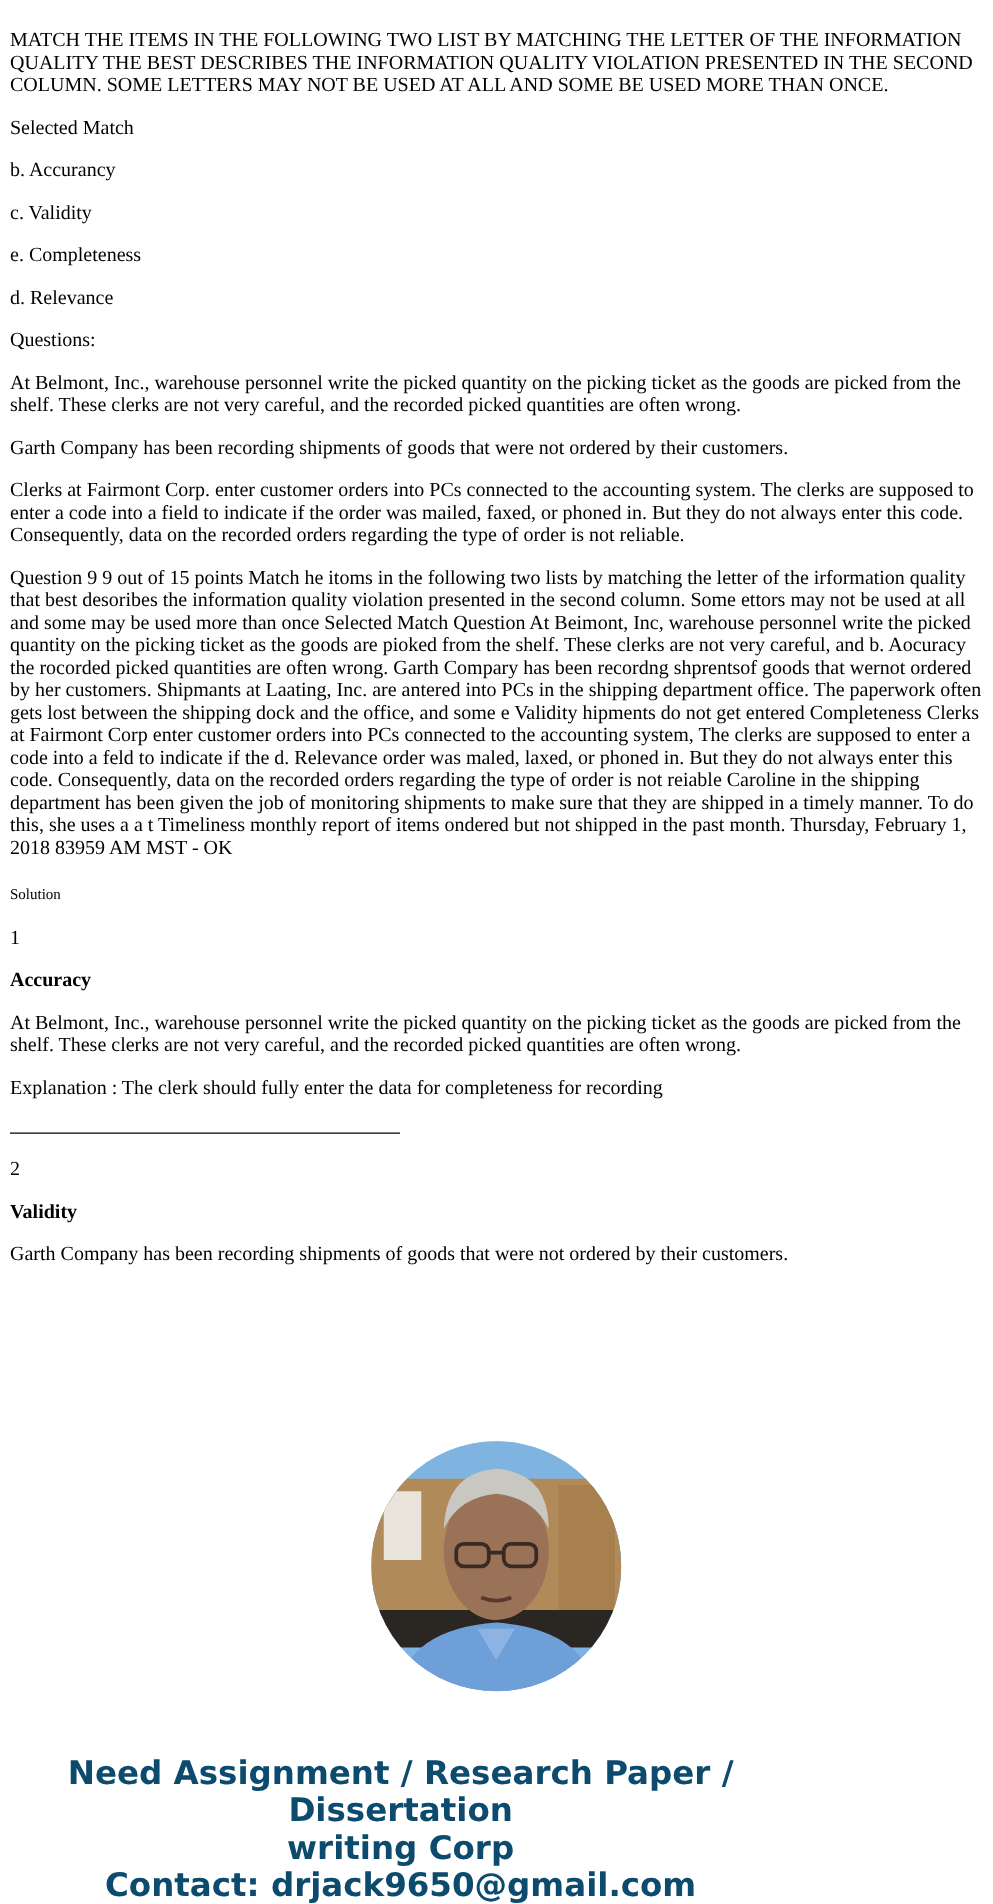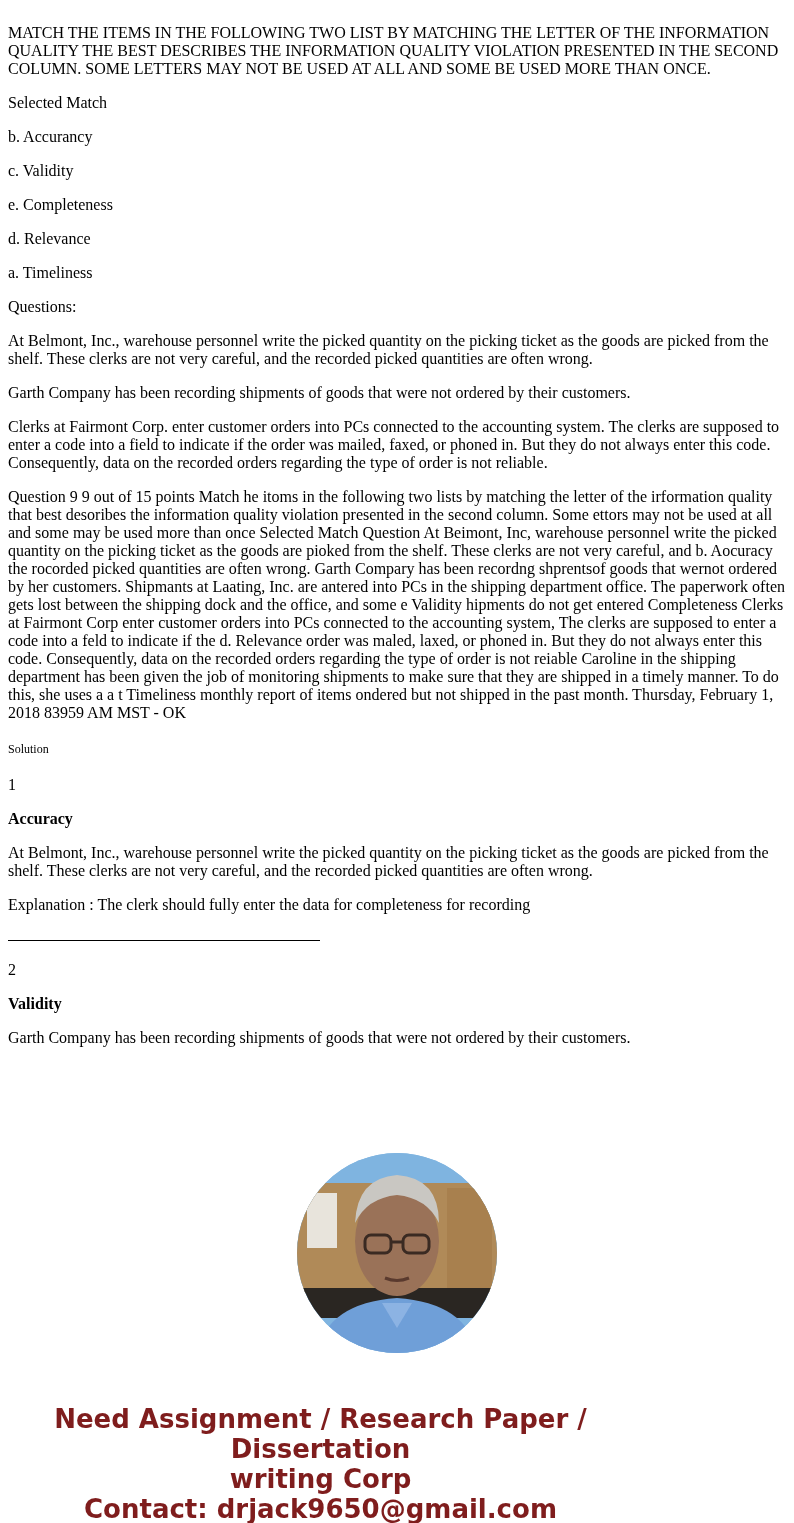--- a/index.html
+++ b/index.html
@@ -54,35 +54,34 @@
     .promo {
       position: absolute;
       left: 0;
       top: 1404px;
       width: 641px;
       text-align: center;
       font-family: "DejaVu Sans", sans-serif;
       font-weight: bold;
       font-size: 26px;
       line-height: 30px;
-      color: #7f1d1d;
+      color: #0c4a6e;
     }
     .promo div { margin: 0; }
   </style>
 </head>
 <body>
 
 <div class="content">
   <p>MATCH THE ITEMS IN THE FOLLOWING TWO LIST BY MATCHING THE LETTER OF THE INFORMATION QUALITY THE BEST DESCRIBES THE INFORMATION QUALITY VIOLATION PRESENTED IN THE SECOND COLUMN. SOME LETTERS MAY NOT BE USED AT ALL AND SOME BE USED MORE THAN ONCE.</p>
   <p>Selected Match</p>
   <p>b. Accurancy</p>
   <p>c. Validity</p>
   <p>e. Completeness</p>
   <p>d. Relevance</p>
-  <p>a. Timeliness</p>
   <p>Questions:</p>
   <p>At Belmont, Inc., warehouse personnel write the picked quantity on the picking ticket as the goods are picked from the shelf. These clerks are not very careful, and the recorded picked quantities are often wrong.</p>
   <p>Garth Company has been recording shipments of goods that were not ordered by their customers.</p>
   <p>Clerks at Fairmont Corp. enter customer orders into PCs connected to the accounting system. The clerks are supposed to enter a code into a field to indicate if the order was mailed, faxed, or phoned in. But they do not always enter this code. Consequently, data on the recorded orders regarding the type of order is not reliable.</p>
   <p>Question 9 9 out of 15 points Match he itoms in the following two lists by matching the letter of the irformation quality that best desoribes the information quality violation presented in the second column. Some ettors may not be used at all and some may be used more than once Selected Match Question At Beimont, Inc, warehouse personnel write the picked quantity on the picking ticket as the goods are pioked from the shelf. These clerks are not very careful, and b. Aocuracy the rocorded picked quantities are often wrong. Garth Compary has been recordng shprentsof goods that wernot ordered by her customers. Shipmants at Laating, Inc. are antered into PCs in the shipping department office. The paperwork often gets lost between the shipping dock and the office, and some e Validity hipments do not get entered Completeness Clerks at Fairmont Corp enter customer orders into PCs connected to the accounting system, The clerks are supposed to enter a code into a feld to indicate if the d. Relevance order was maled, laxed, or phoned in. But they do not always enter this code. Consequently, data on the recorded orders regarding the type of order is not reiable Caroline in the shipping department has been given the job of monitoring shipments to make sure that they are shipped in a timely manner. To do this, she uses a a t Timeliness monthly report of items ondered but not shipped in the past month. Thursday, February 1, 2018 83959 AM MST - OK</p>
 
   <h3>Solution</h3>
 
   <p>1</p>
   <p><strong>Accuracy</strong></p>

